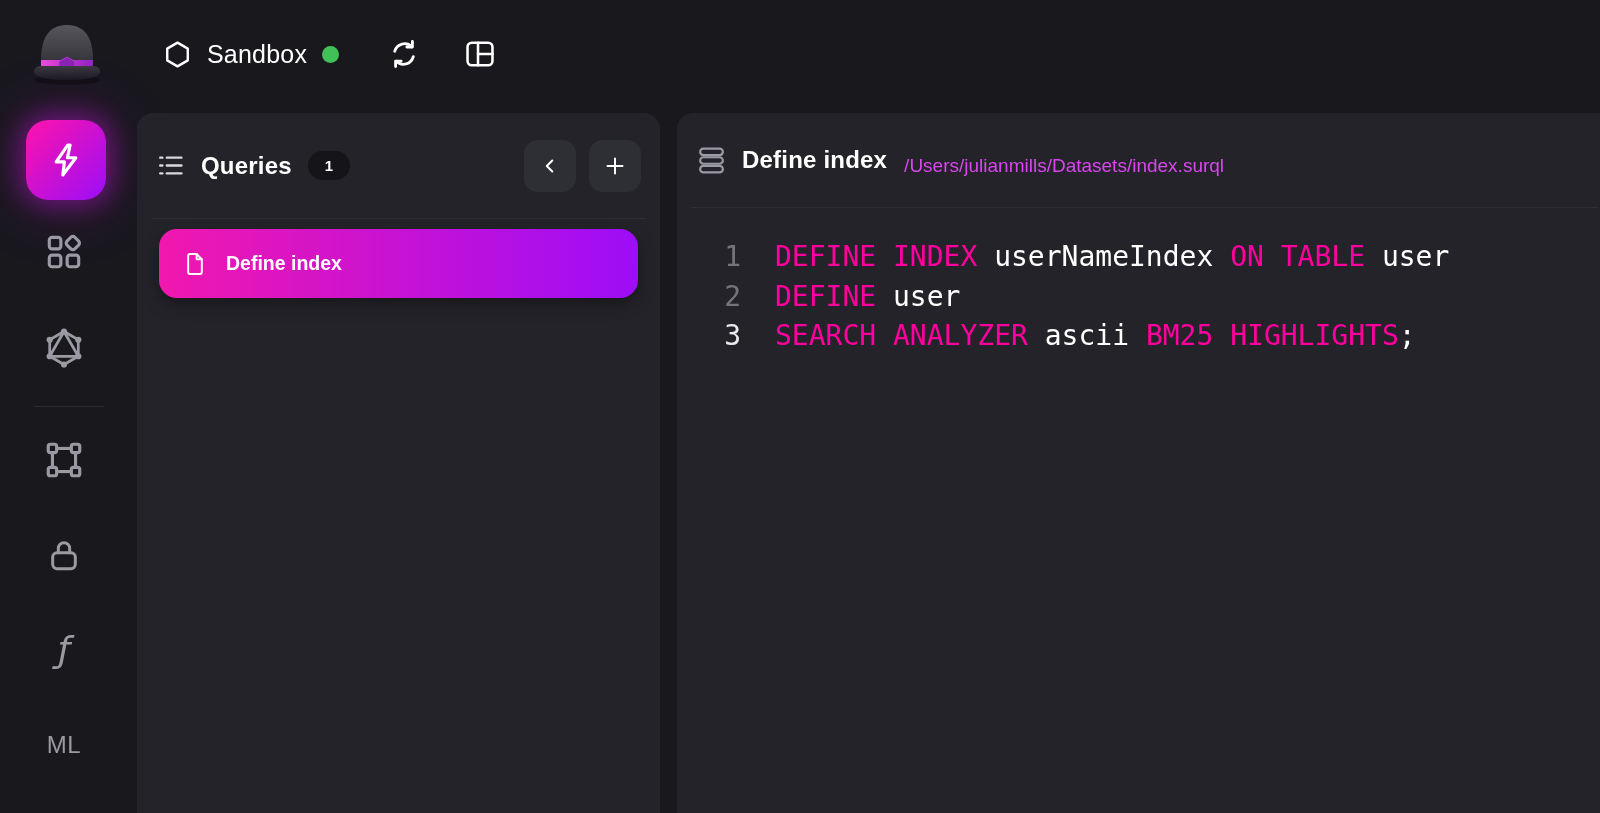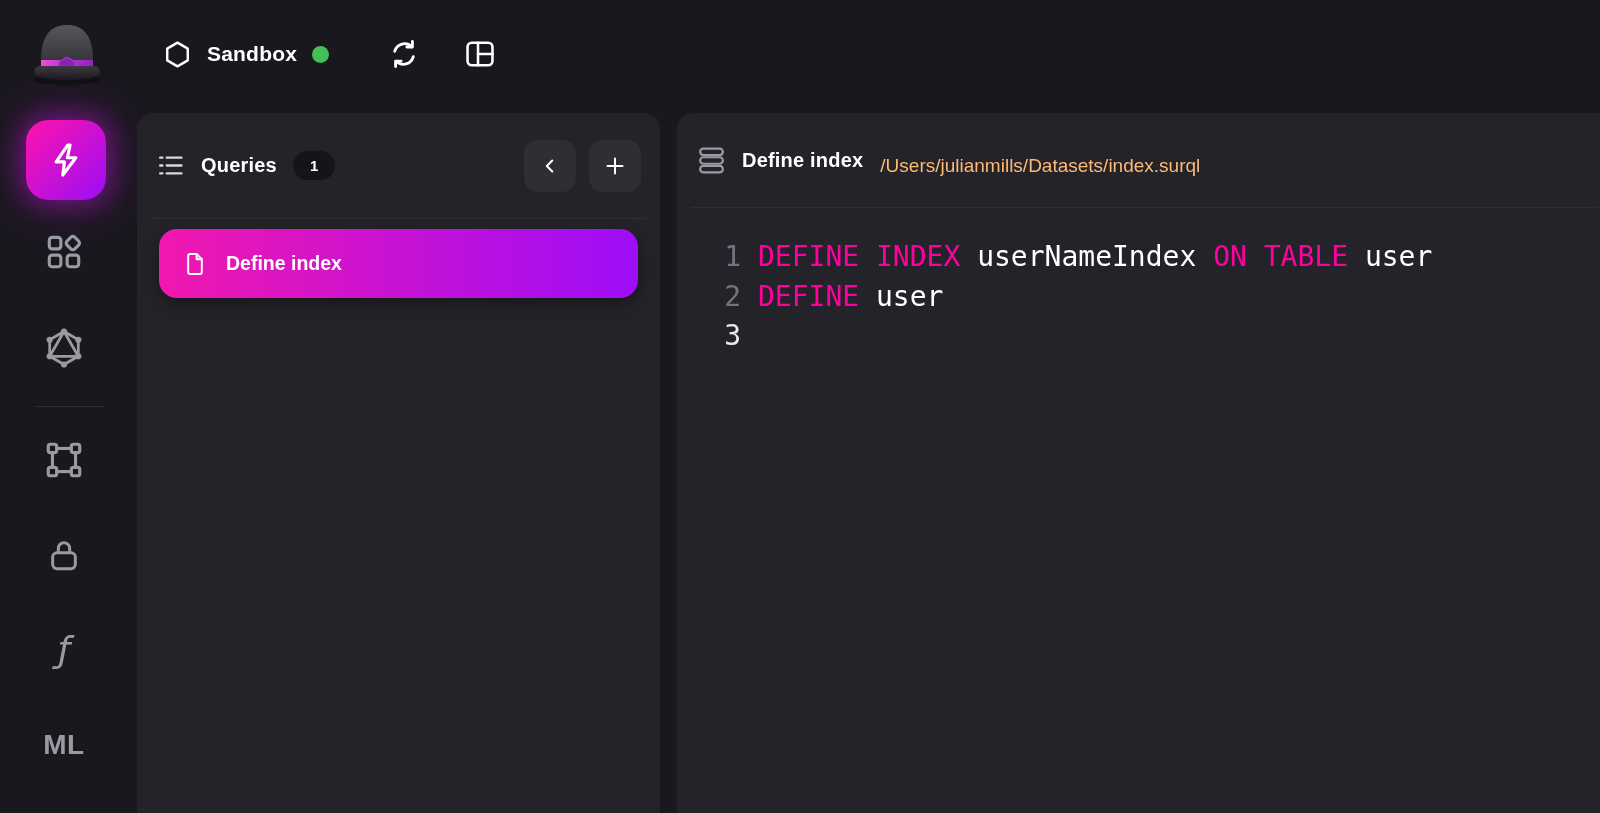--- a/index.html
+++ b/index.html
@@ -14,51 +14,51 @@
     --plain:#ffffff;
     --accent-pink:#f118ae;
     --accent-purple:#9d0df8;
     --green:#40c057;
     --panel:#232329;
   }
 
   
   .logo { position:absolute; left:26px; top:16px; width:82px; height:74px; }
   .instance { position:absolute; left:163px; top:33px; height:42px; display:flex; align-items:center; gap:15px; }
-  .instance-name { font-size:21px; font-weight:700; letter-spacing:.2px; }
+  .instance-name { font-size:25px; font-weight:400; letter-spacing:.2px; }
   .status-dot { width:17px; height:17px; border-radius:50%; background:var(--green); }
   .topbar-btn { position:absolute; width:44px; height:44px; display:flex; align-items:center; justify-content:center; cursor:pointer; }
   .topbar-btn.refresh { left:382px; top:32px; }
   .topbar-btn.layout  { left:458px; top:32px; }
 
   
   .nav-active {
     position:absolute; left:26px; top:120px; width:80px; height:80px;
     border-radius:22px;
     background:linear-gradient(135deg, #ff13ab 0%, #9a0ef8 100%);
     box-shadow:0 0 26px 5px rgba(216,20,240,.40), 0 0 60px 10px rgba(216,20,240,.18);
     display:flex; align-items:center; justify-content:center;
   }
   .nav-btn {
     position:absolute; left:40px; width:48px; height:48px;
     display:flex; align-items:center; justify-content:center; cursor:pointer;
   }
   .nav-divider { position:absolute; left:34px; top:406px; width:70px; height:1px; background:#2b2b31; }
   .nav-f { font-family:"DejaVu Sans", sans-serif; font-size:36px; color:#9a9aa2; font-style:italic; line-height:1; }
-  .nav-ml { font-size:28px; font-weight:700; color:#9a9aa2; letter-spacing:.5px; }
+  .nav-ml { font-size:24px; font-weight:400; color:#9a9aa2; letter-spacing:.5px; }
 
   
   .panel { position:absolute; top:113px; bottom:-12px; background:var(--panel); }
   .queries-panel { left:137px; width:523px; border-radius:16px 16px 0 0; }
   .editor-panel  { left:677px; right:-12px; border-radius:16px 0 0 0; }
 
   .panel-header { display:flex; align-items:center; padding:0 19px; }
   .queries-panel .panel-header { height:105px; gap:16px; }
   .editor-panel  .panel-header { height:94px;  gap:15px; }
-  .panel-title { font-size:20px; font-weight:700; letter-spacing:.2px; white-space:nowrap; }
+  .panel-title { font-size:24px; font-weight:700; letter-spacing:.2px; white-space:nowrap; }
   .count-badge {
     background:#141419; border-radius:17px; padding:6px 17px;
     font-size:15px; font-weight:700; color:#fff;
   }
   .header-spacer { flex:1; }
   .sq-btn {
     width:52px; height:52px; border-radius:14px; background:#2e2e35;
     display:flex; align-items:center; justify-content:center; cursor:pointer; border:none;
   }
   .sq-btn + .sq-btn { margin-left:-3px; }
@@ -68,26 +68,26 @@
   .query-list { padding:10px 22px; }
   .query-item {
     height:69px; border-radius:18px; display:flex; align-items:center; gap:18px;
     padding:0 23px; cursor:pointer;
     background:linear-gradient(90deg, var(--accent-pink) 0%, var(--accent-purple) 100%);
     box-shadow:0 6px 16px rgba(0,0,0,.35);
   }
   .query-item-label { font-size:19.5px; font-weight:600; color:#fff; }
 
   
-  .editor-path { font-size:19px; color:#fdba74; margin-left:2px; white-space:nowrap; overflow:hidden;margin-top:12px; }
+  .editor-path { font-size:19px; color:#d946ef; margin-left:2px; white-space:nowrap; overflow:hidden;margin-top:12px; }
   .code-area { padding-top:29px; font-family:"DejaVu Sans Mono", monospace; font-size:28px; }
   .code-line { display:flex; line-height:39.5px; white-space:pre; }
   .code-line .gutter { width:64px; text-align:right; color:#74747c; flex:none; }
   .code-line .gutter.active { color:#eaeaed; }
-  .code-line .src { margin-left:17px; }
+  .code-line .src { margin-left:34px; }
   .tk-k { color:var(--keyword); }
   .tk-p { color:var(--plain); }
 
   svg { display:block; }
 </style>
 </head>
 <body style="--keyword: #ff009e; --plain: #ffffff; --accent-pink: #f118ae; --accent-purple: #9d0df8; --green: #40c057;">
 
 <div class="logo">
   <svg width="82" height="74" viewBox="0 0 82 74">
@@ -241,15 +241,15 @@
       <rect x="3.2" y="9.5" width="17.6" height="5" rx="2.5"></rect>
       <rect x="3.2" y="16.2" width="17.6" height="5" rx="2.5"></rect>
     </svg>
     <span class="panel-title">Define index</span>
     <span class="editor-path">/Users/julianmills/Datasets/index.surql</span>
   </div>
   <div class="panel-divider"></div>
   <div class="code-area">
       <div class="code-line"><span class="gutter">1</span><span class="src"><span class="tk-k">DEFINE INDEX</span><span class="tk-p"> userNameIndex </span><span class="tk-k">ON TABLE</span><span class="tk-p"> user</span></span></div>
       <div class="code-line"><span class="gutter">2</span><span class="src"><span class="tk-k">DEFINE</span><span class="tk-p"> user</span></span></div>
-      <div class="code-line"><span class="gutter active">3</span></div>
+      <div class="code-line"><span class="gutter active">3</span><span class="src"><span class="tk-k">SEARCH ANALYZER</span><span class="tk-p"> ascii </span><span class="tk-k">BM25 HIGHLIGHTS</span><span class="tk-p">;</span></span></div>
     </div>
 </div>
 
 </body></html>

